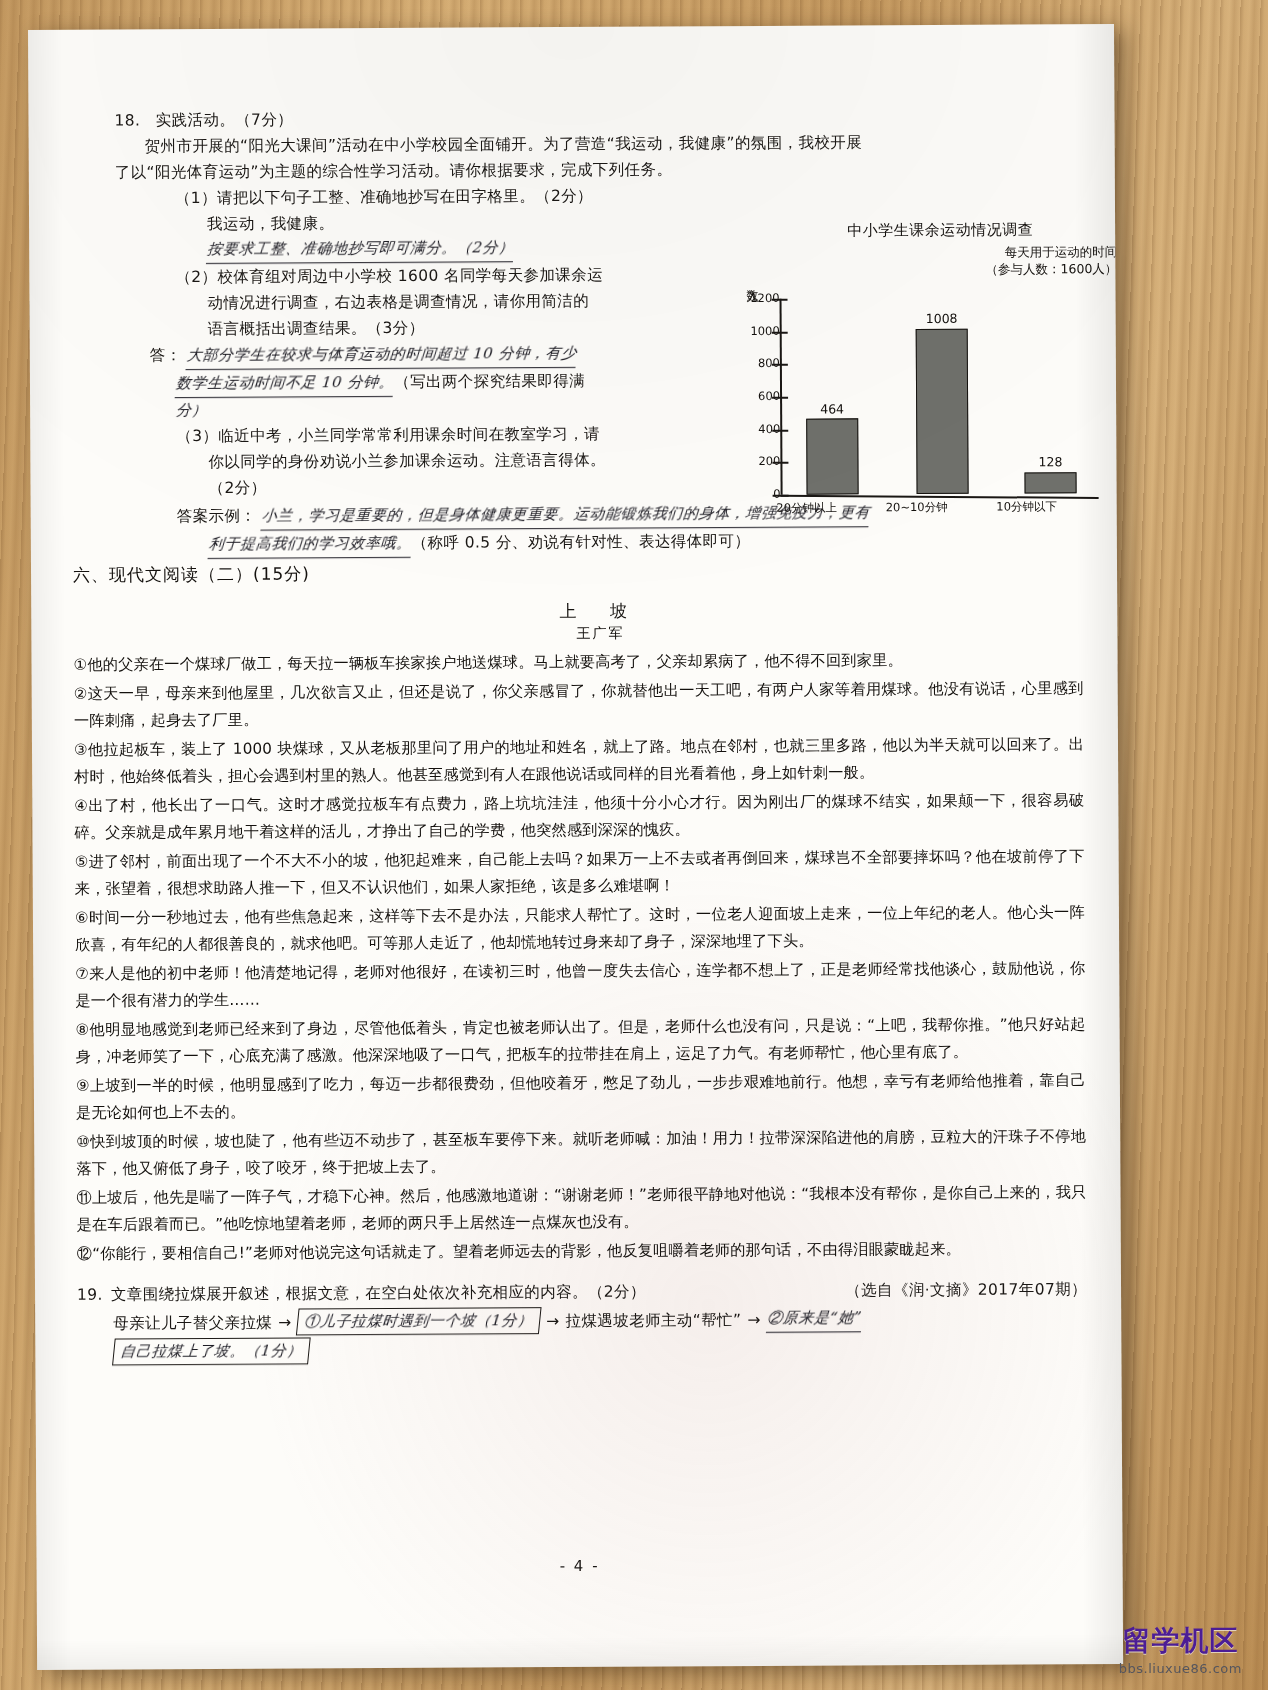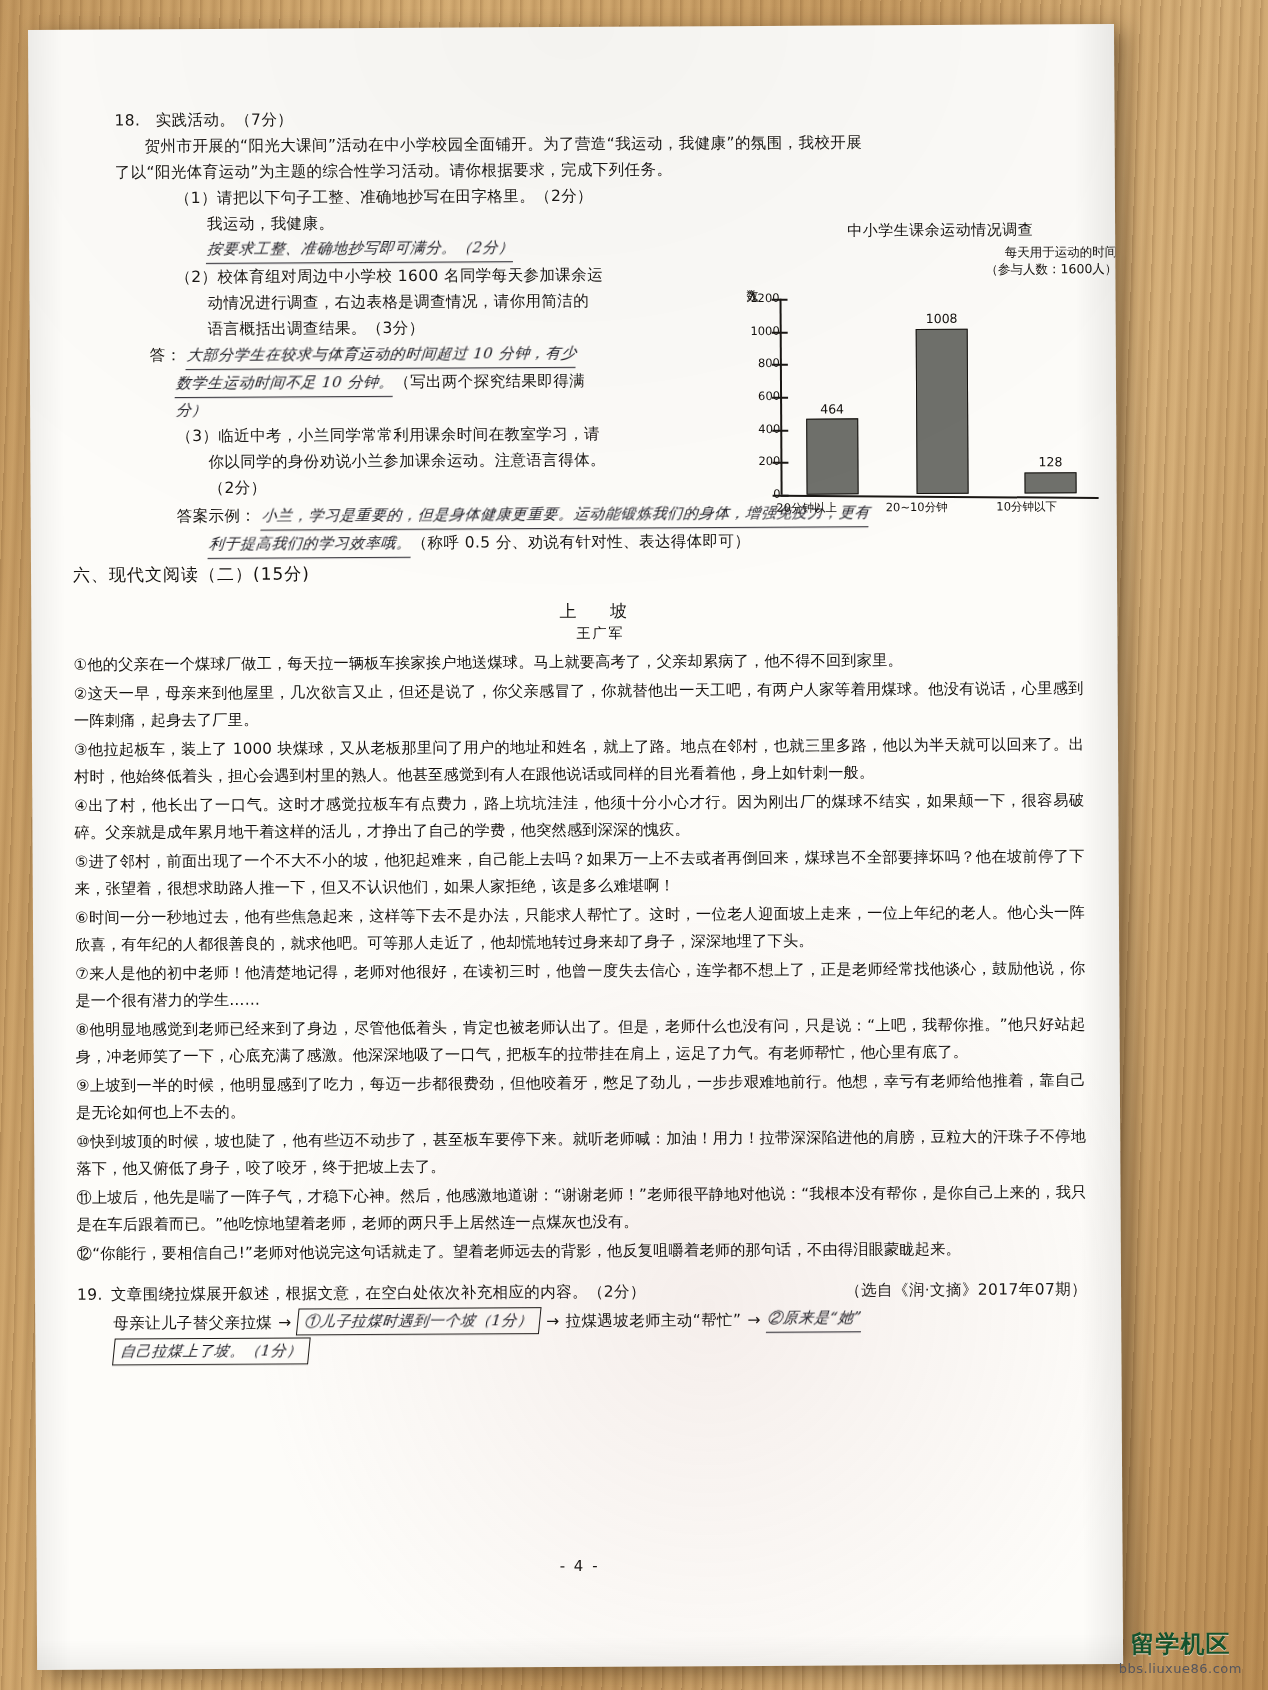--- a/index.html
+++ b/index.html
@@ -135,21 +135,21 @@
   .pagenum{
     position:absolute;left:0;right:0;bottom:92px;text-align:center;
     font-size:15px;letter-spacing:2px;color:#1a1714;
   }
   
   .watermark{
     position:absolute;right:26px;bottom:14px;text-align:center;
     font-family:"DejaVu Sans","Liberation Sans",sans-serif;
   }
   .wm-main{
-    font-size:24px;font-weight:bold;color:#14532d;letter-spacing:1px;
+    font-size:28px;font-weight:bold;color:#4c1d95;letter-spacing:1px;
     text-shadow:0 1px 0 rgba(255,255,255,.6);
   }
   .wm-sub{font-size:13px;color:#55555d;letter-spacing:.5px;margin-top:1px;}
   
   .hand{filter:blur(.15px);}
 </style>
 </head>
 <body>
 
 <div class="desk"></div>

